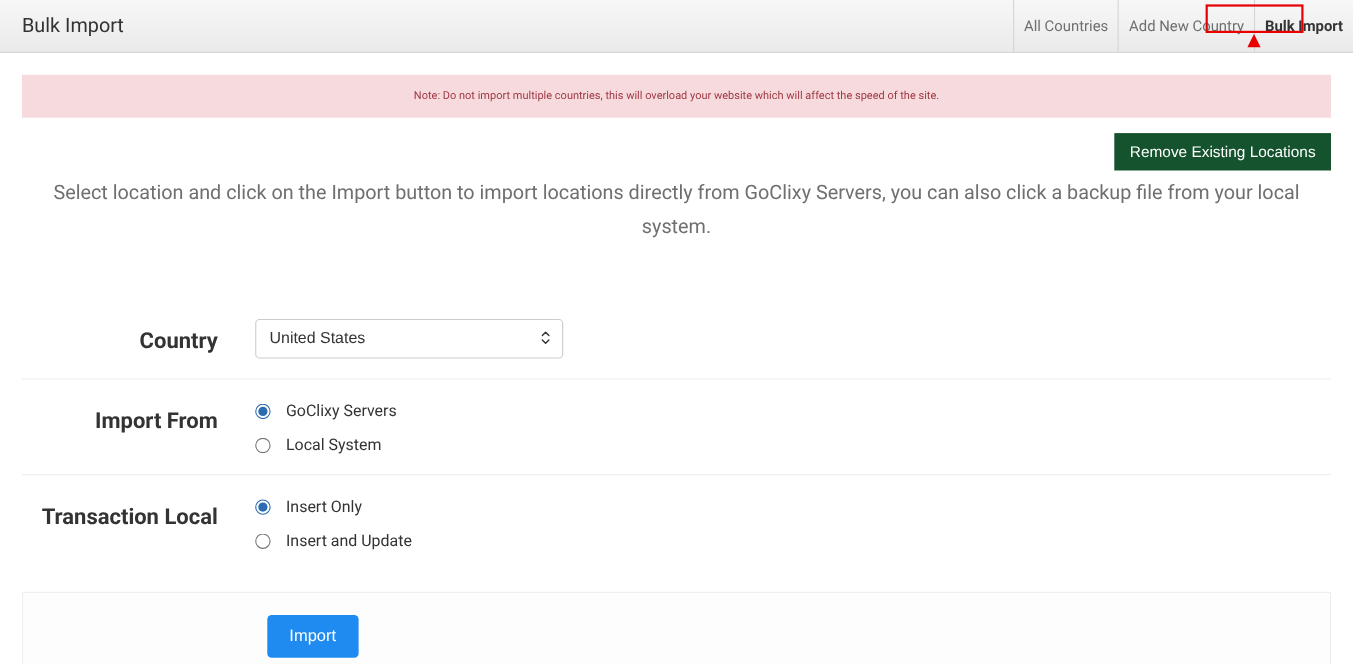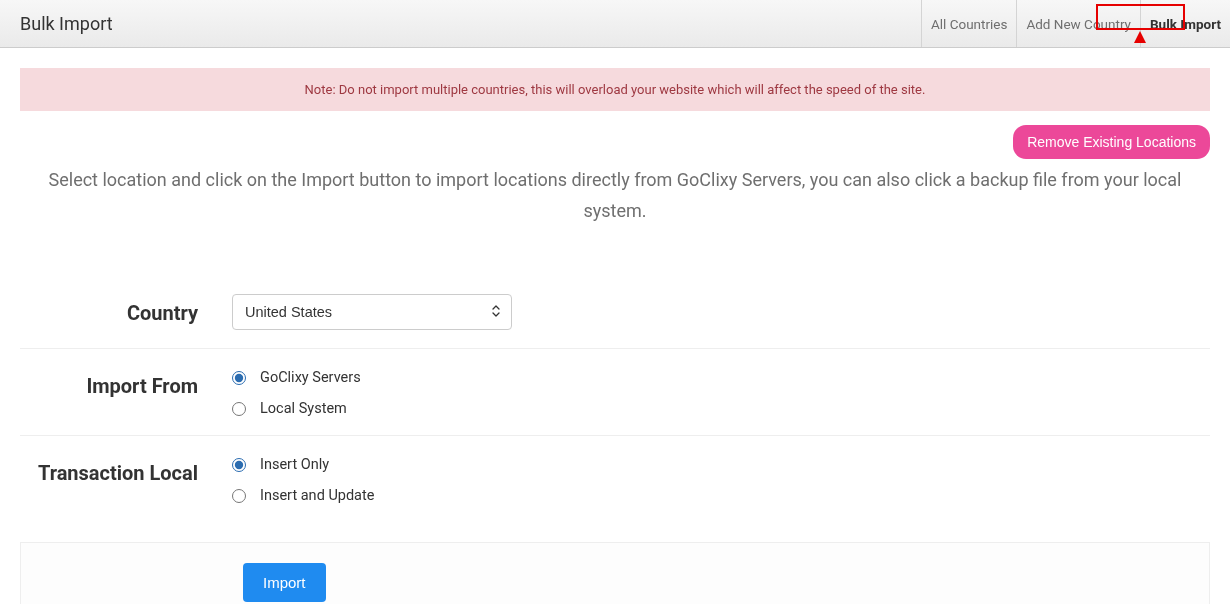--- a/index.html
+++ b/index.html
@@ -58,36 +58,36 @@
       pointer-events: none;
     }
     .container {
       padding: 20px 20px 0 20px;
     }
     .alert-note {
       background: #f6dadd;
       color: #9e3841;
       text-align: center;
       padding: 14px 12px;
-      font-size: 13px;
+      font-size: 10px;
       border-radius: 0;
       margin-bottom: 14px;
     }
     .remove-btn-row {
       display: flex;
       justify-content: flex-end;
       margin-bottom: 6px;
     }
     .btn-danger {
-      background: #ec4899;
+      background: #14532d;
       color: #fff;
       border: none;
       padding: 9px 14px;
       font-size: 14px;
-      border-radius: 13px;
+      border-radius: 0;
       cursor: pointer;
       margin-left: 16px;
     }
     .intro-text {
       text-align: center;
       color: #6f6f6f;
       font-size: 18px;
       line-height: 1.7;
       padding: 0 20px 40px 20px;
     }

